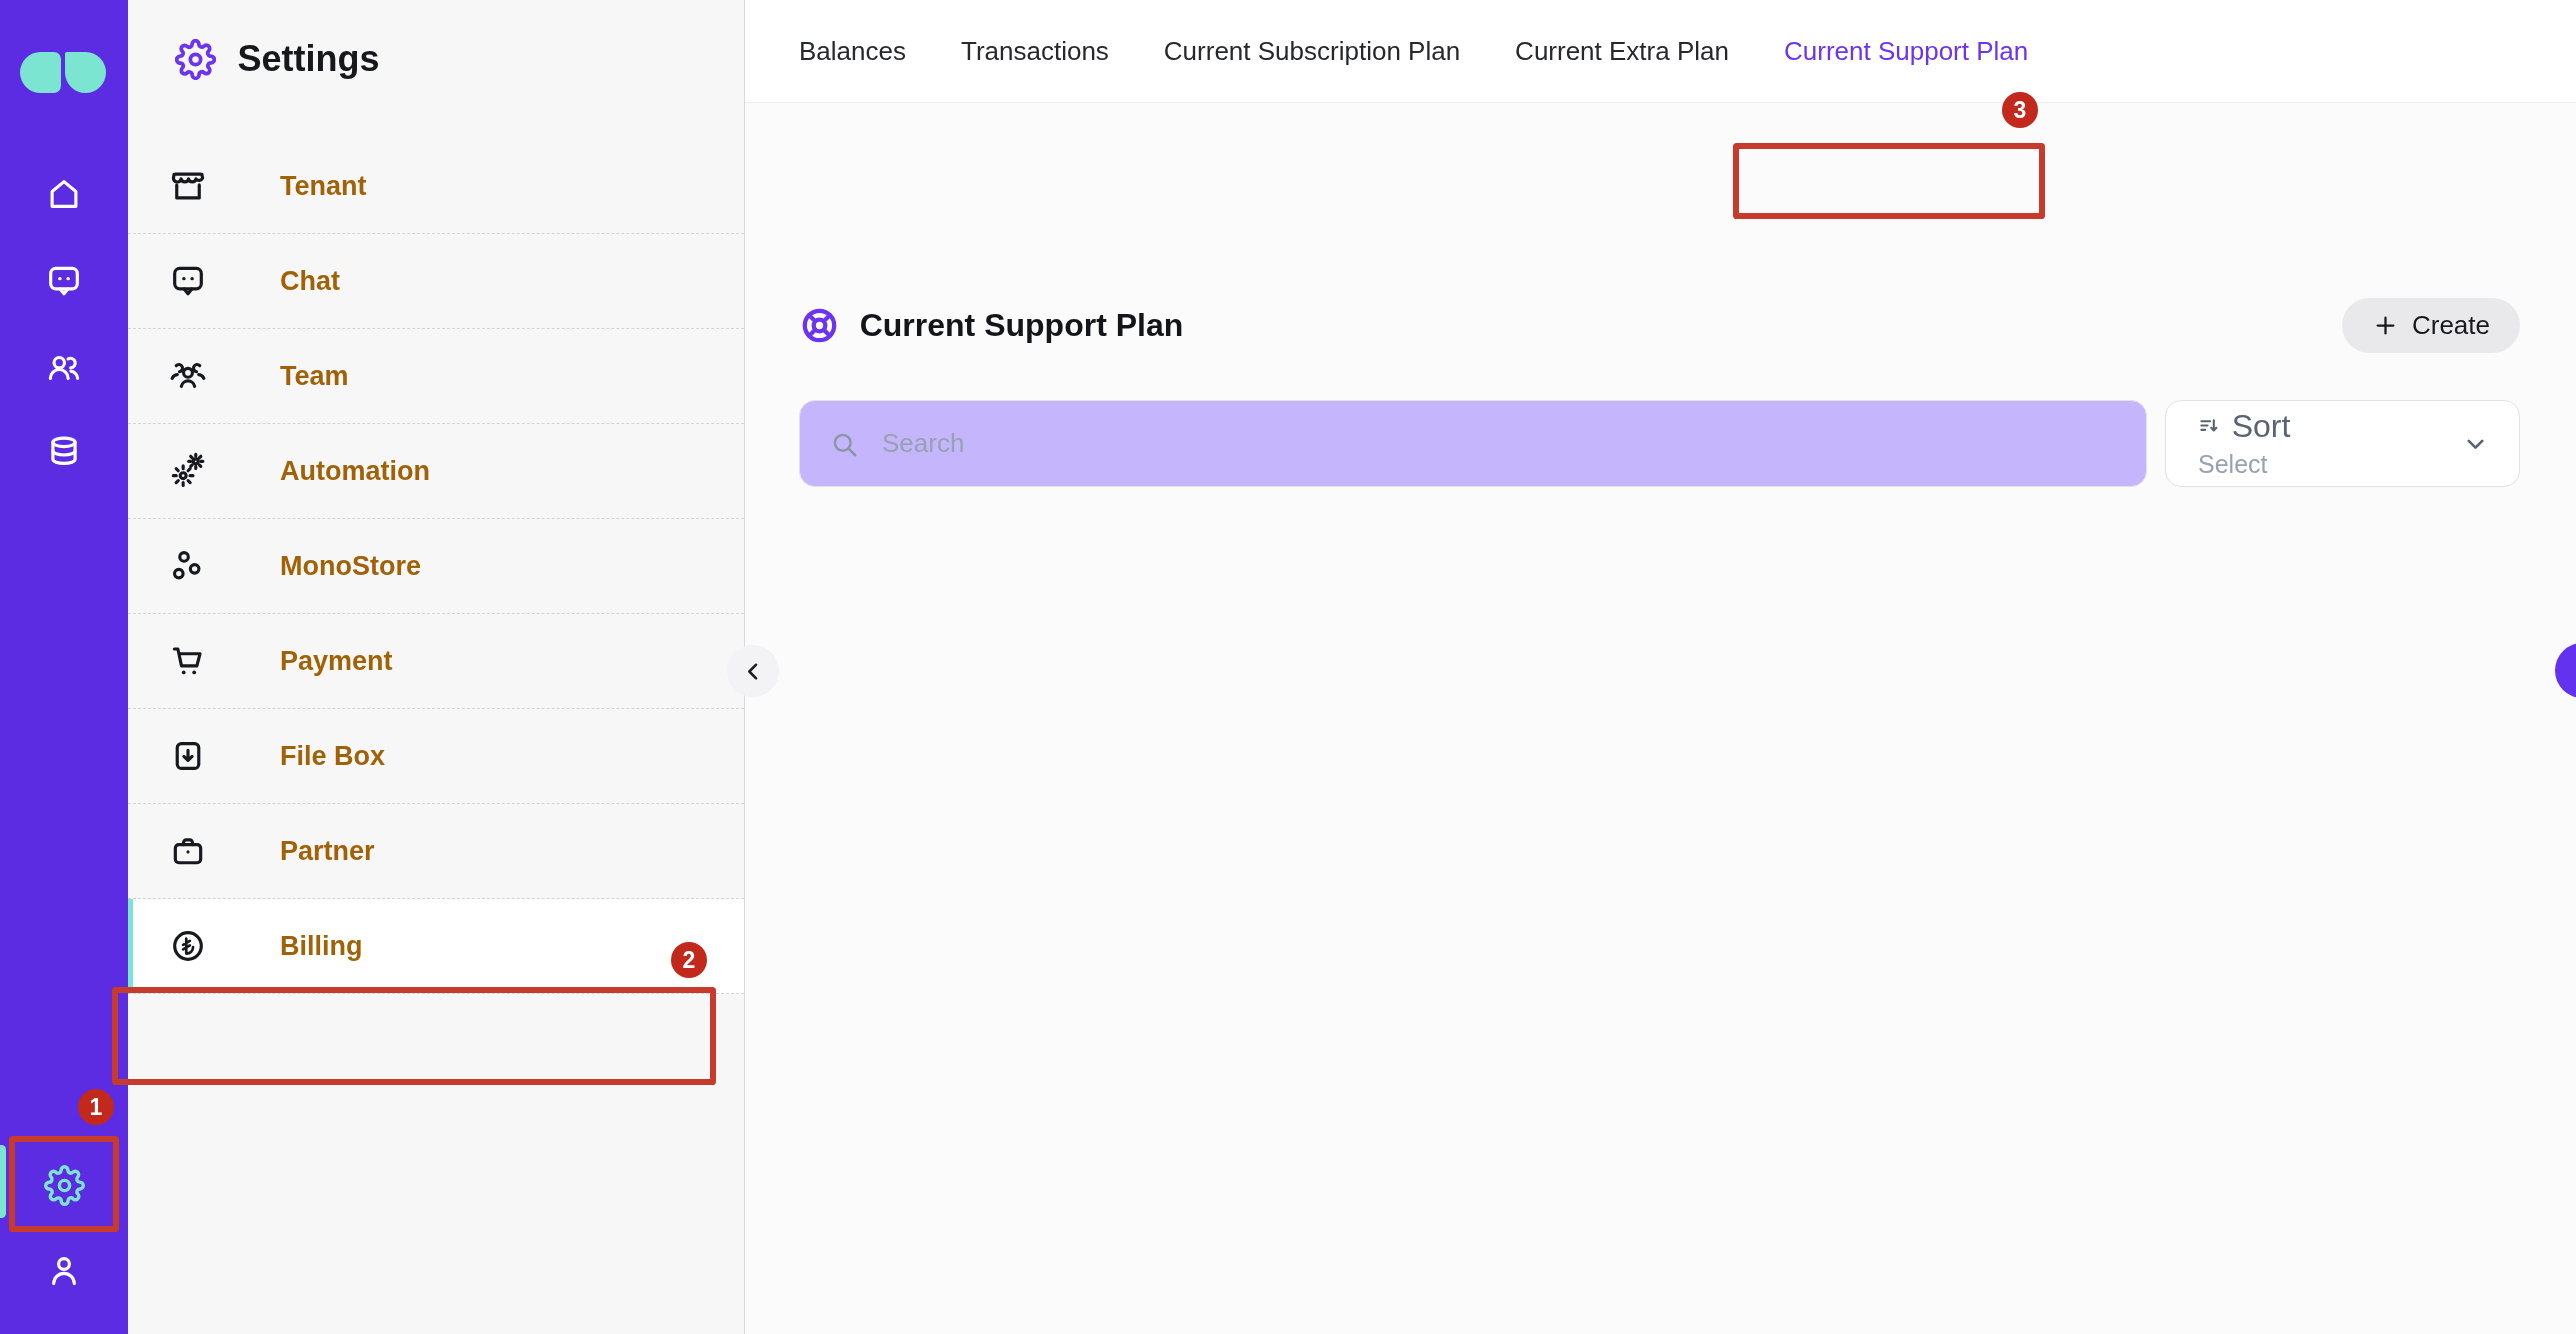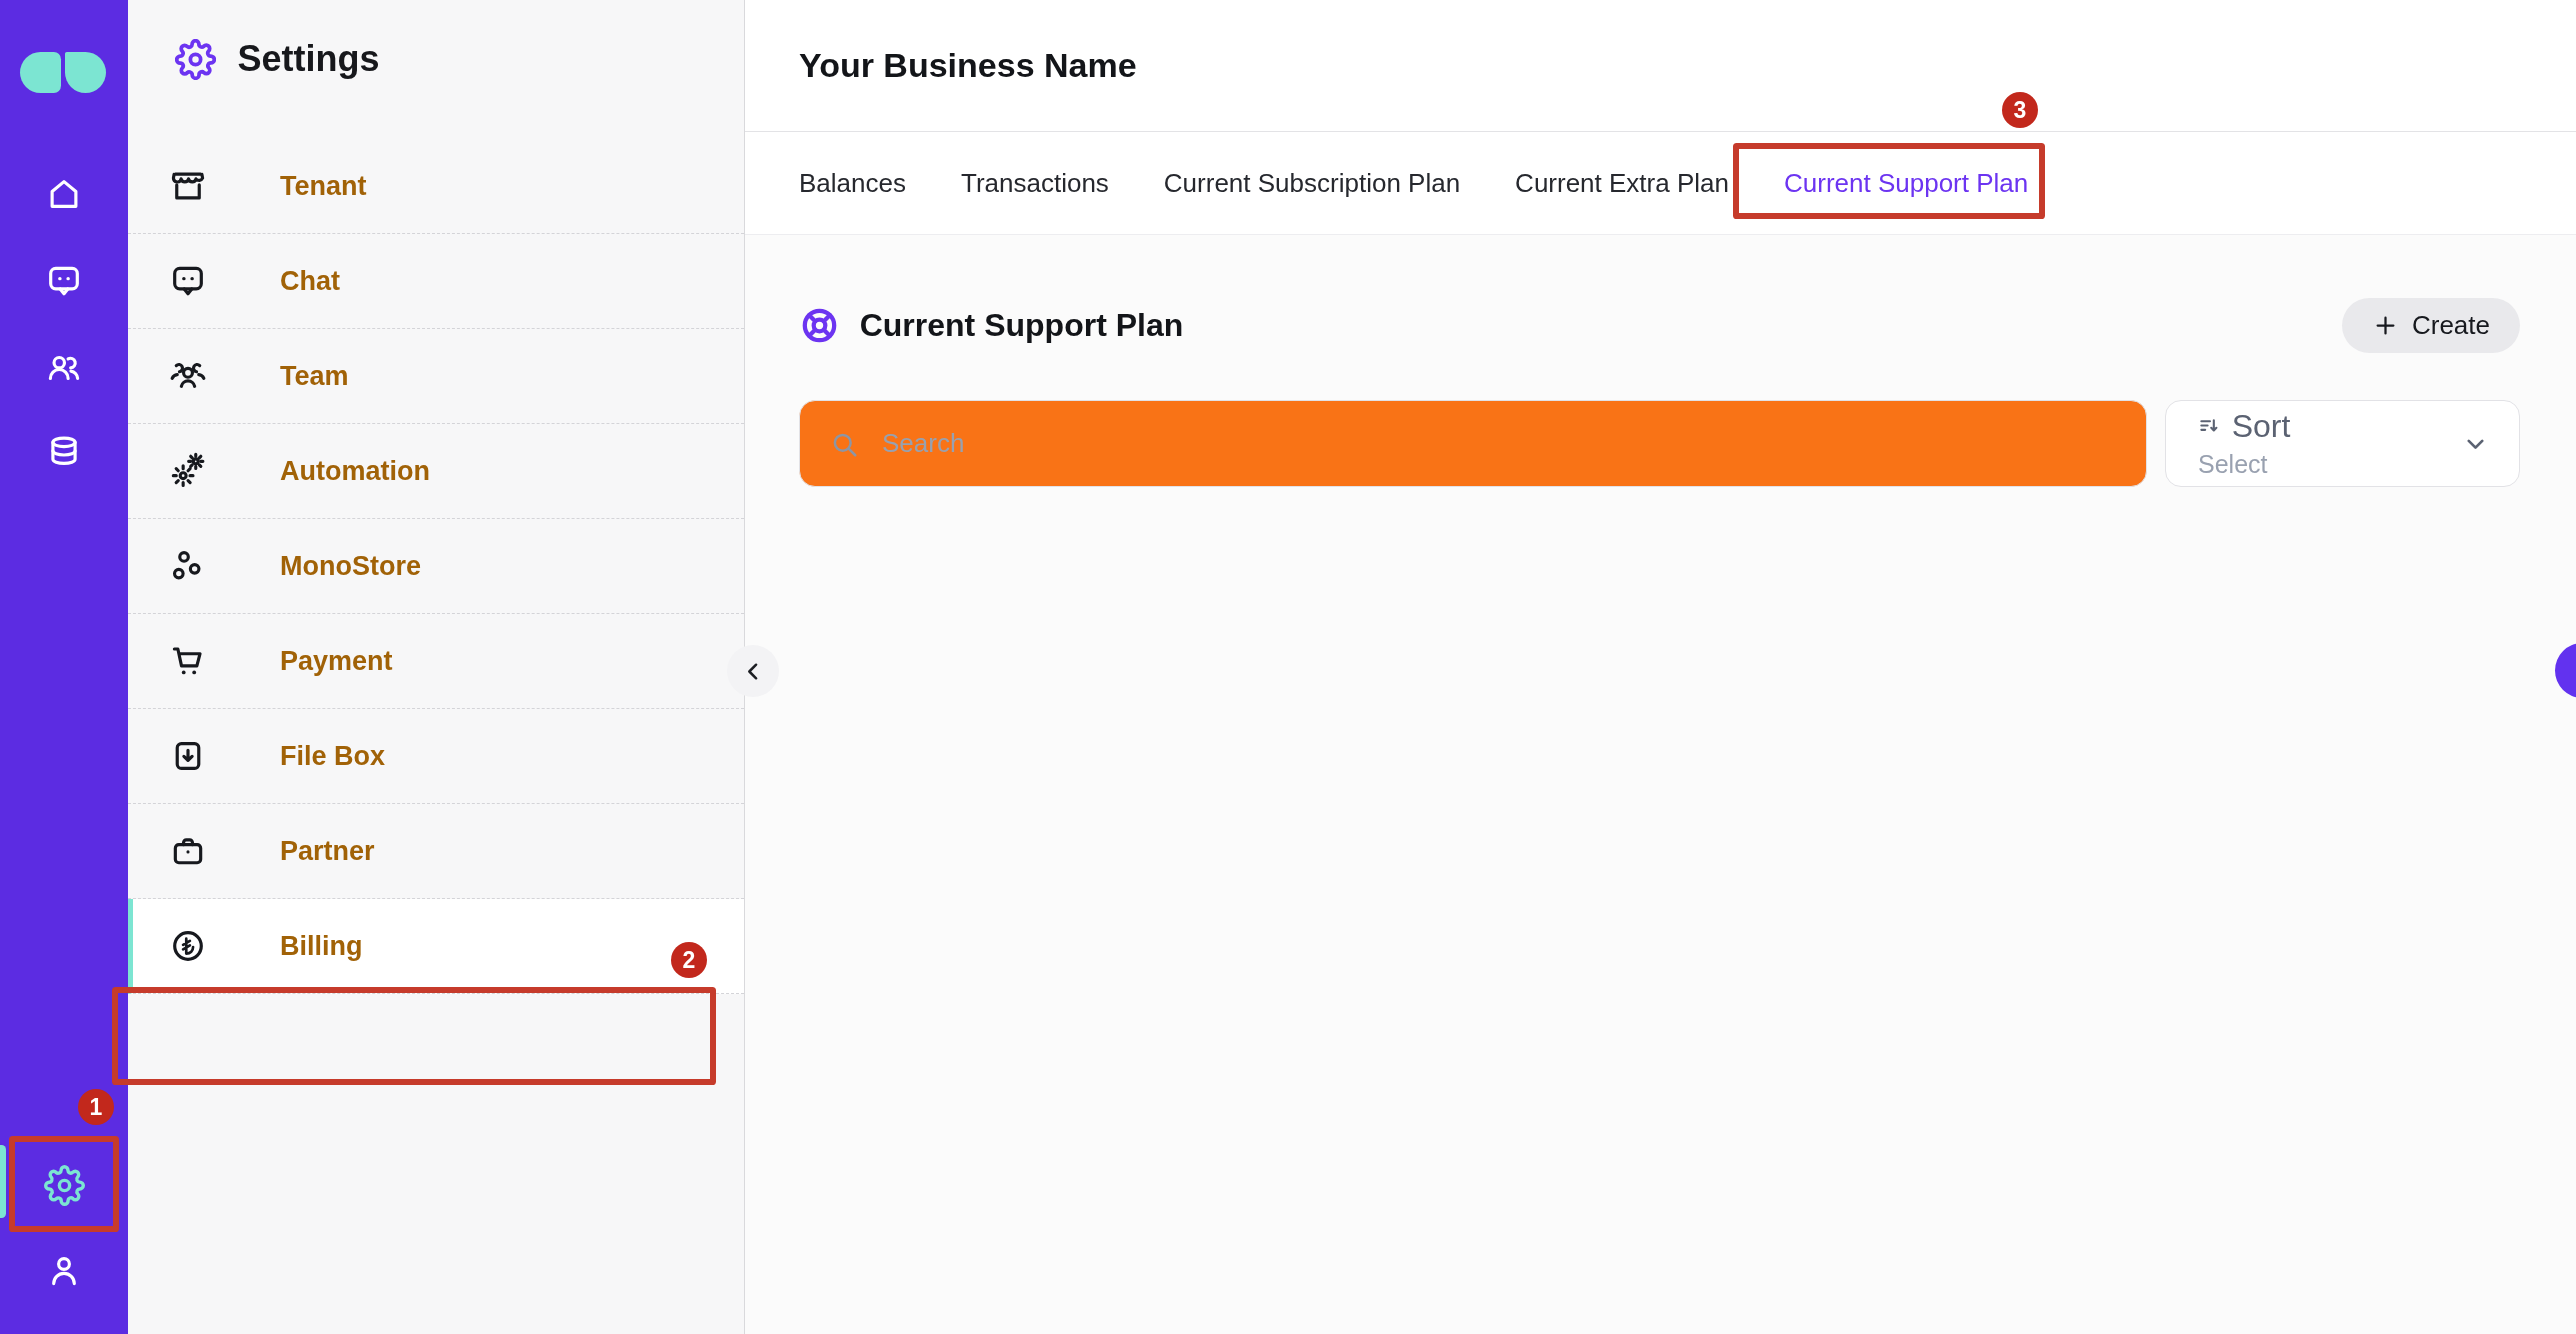--- a/index.html
+++ b/index.html
@@ -47,21 +47,21 @@
   .content { position:absolute; top:235px; left:0; right:0; bottom:0; }
   .section-row { position:absolute; top:63px; left:54px; right:56px; height:55px; display:flex; align-items:center; justify-content:space-between; }
   .section-left { display:flex; align-items:center; gap:19.7px; }
   .section-left .lifebuoy { width:41px; height:41px; color:#6c34f1; }
   .section-left .lifebuoy svg { width:41px; height:41px; stroke-width:2.5; }
   .section-title { font-size:32px; font-weight:bold; color:#131519; }
   .create-btn { height:55px; padding:0 30px; border:none; border-radius:28px; background:#e9e9ec; display:flex; align-items:center; gap:12.5px; font-size:26px; color:#17191e; font-family:inherit; cursor:pointer; }
   .create-btn svg { width:27px; height:27px; }
 
   .toolbar { position:absolute; top:165px; left:54px; right:56px; display:flex; gap:18px; }
-  .search-box { flex:1; height:87px; background:#f97316; border:1.8px solid #e2e2e6; border-radius:16px; display:flex; align-items:center; padding:16px 29px; gap:23px; color:#8d96a5; }
+  .search-box { flex:1; height:87px; background:#c4b5fd; border:1.8px solid #e2e2e6; border-radius:16px; display:flex; align-items:center; padding:16px 29px; gap:23px; color:#8d96a5; }
   .search-box svg { width:30px; height:30px; flex:0 0 auto; }
   .search-box input { flex:1; border:none; outline:none; background:transparent; font-size:26px; font-family:inherit; color:#3a3f4a; }
   .search-box input::placeholder { color:#98a1b0; }
   .sort-box { width:355px; height:87px; background:#ffffff; border:1.8px solid #e2e2e6; border-radius:16px; position:relative; display:flex; flex-direction:column; justify-content:center; gap:4.5px; padding-left:32px; cursor:pointer; }
   .sort-line1 { display:flex; align-items:center; gap:10.7px; font-size:32px; color:#5b6272; }
   .sort-line1 svg { width:23px; height:23px; stroke-width:2.2; }
   .sort-line2 { font-size:25px; color:#99a1b0; }
   .sort-chevron { position:absolute; right:30px; top:50%; transform:translateY(-50%); color:#5b6272; }
   .sort-chevron svg { width:27px; height:27px; stroke-width:2.4; }
 
@@ -258,23 +258,20 @@
   </nav>
 </aside>
 
 <button class="collapse-btn">
   <svg class="ic" viewBox="0 0 24 24">
     <path d="M14.5 5.5 8 12l6.5 6.5"></path>
   </svg>
 </button>
 
 <main class="main">
-  <header class="main-header">
-    <h1 class="main-title">Your Business Name</h1>
-  </header>
 
   <div class="tabs-row">
     <span class="tab">Balances</span>
     <span class="tab">Transactions</span>
     <span class="tab">Current Subscription Plan</span>
     <span class="tab">Current Extra Plan</span>
     <span class="tab active">Current Support Plan</span>
   </div>
 
   <section class="content">

